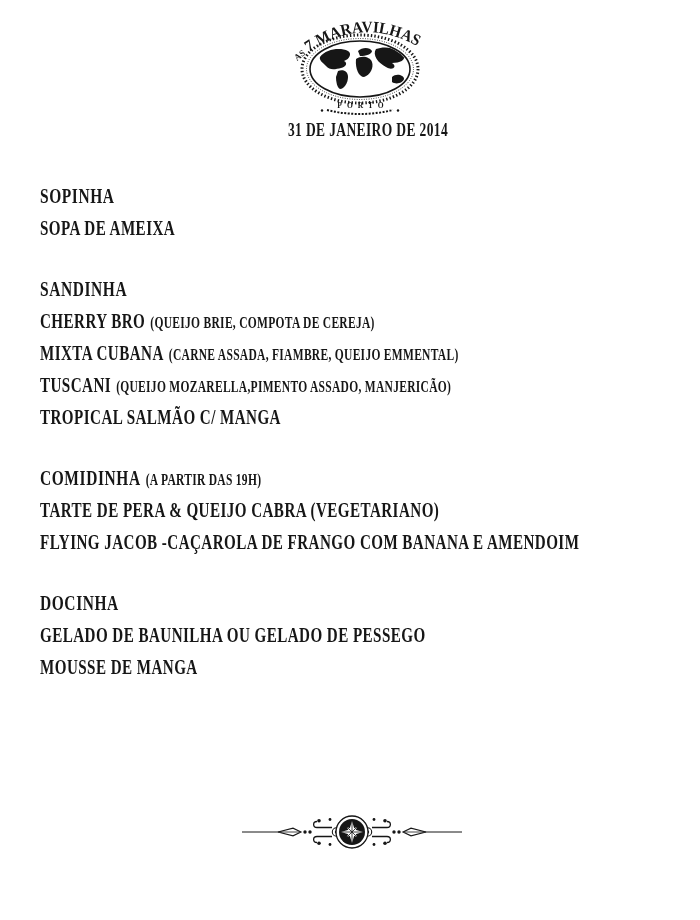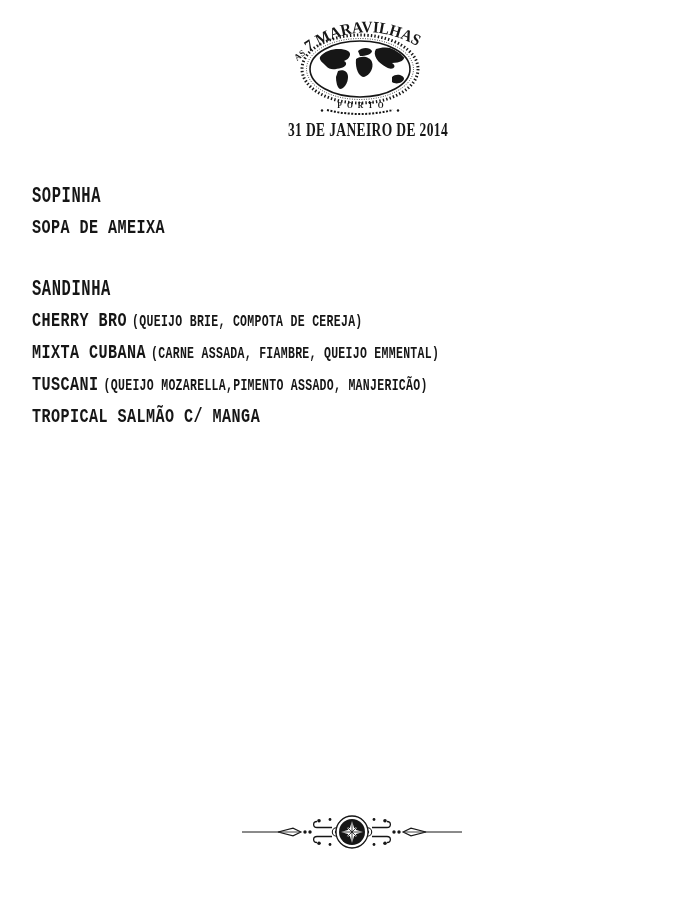--- a/index.html
+++ b/index.html
@@ -20,21 +20,21 @@
   
   .date {
     position:absolute; top:120px; left:18px; width:700px;
     text-align:center;
     font-weight:bold; font-size:18px; letter-spacing:0.5px;
     transform:scaleX(0.75); transform-origin:50% 50%;
     white-space:nowrap;
   }
 
   
-  .menu { position:absolute; left:32px; top:180px; width:640px;font-family:Liberation Mono, monospace; }
+  .menu { position:absolute; left:40px; top:180px; width:640px; }
   .section { margin-bottom:29px; }
   .line {
     height:32px; line-height:32px;
     white-space:nowrap;
     transform:scaleX(0.72); transform-origin:0 50%;
   }
   .sec-title  { font-size:21.5px; font-weight:bold; letter-spacing:0.8px; }
   .item-name  { font-size:21px;   font-weight:bold; letter-spacing:0.6px; }
   .desc       { font-size:16px;   font-weight:bold; letter-spacing:0.4px; margin-left:7px; }
 
@@ -85,20 +85,30 @@
         <div class="line"><span class="sec-title">SOPINHA</span></div>
         <div class="line"><span class="item-name">SOPA DE AMEIXA</span></div>
       </div>
       <div class="section">
         <div class="line"><span class="sec-title">SANDINHA</span></div>
         <div class="line"><span class="item-name">CHERRY BRO</span><span class="desc">(QUEIJO BRIE, COMPOTA DE CEREJA)</span></div>
         <div class="line"><span class="item-name">MIXTA CUBANA</span><span class="desc">(CARNE ASSADA, FIAMBRE, QUEIJO EMMENTAL)</span></div>
         <div class="line"><span class="item-name">TUSCANI</span><span class="desc">(QUEIJO MOZARELLA,PIMENTO ASSADO, MANJERICÃO)</span></div>
         <div class="line"><span class="item-name">TROPICAL SALMÃO C/ MANGA</span></div>
       </div>
+      <div class="section">
+        <div class="line"><span class="sec-title">COMIDINHA</span><span class="desc">(A PARTIR DAS 19H)</span></div>
+        <div class="line"><span class="item-name">TARTE DE PERA &amp; QUEIJO CABRA (VEGETARIANO)</span></div>
+        <div class="line"><span class="item-name">FLYING JACOB -CAÇAROLA DE FRANGO COM BANANA E AMENDOIM</span></div>
+      </div>
+      <div class="section">
+        <div class="line"><span class="sec-title">DOCINHA</span></div>
+        <div class="line"><span class="item-name">GELADO DE BAUNILHA OU GELADO DE PESSEGO</span></div>
+        <div class="line"><span class="item-name">MOUSSE DE MANGA</span></div>
+      </div>
     </div>
 
   <svg class="divider" viewBox="0 0 224 52" aria-hidden="true">
     <g id="dleft" stroke="#161616" fill="none">
       <line x1="2" y1="26" x2="44" y2="26" stroke-width="1"></line>
       <path d="M 38,26 L 53,22.2 L 61,26 L 53,29.8 Z" fill="#ffffff" stroke-width="1.1"></path>
       <line x1="40" y1="26" x2="60" y2="26" stroke-width="0.8"></line>
       <circle cx="65" cy="26" r="1.7" fill="#161616" stroke="none"></circle>
       <circle cx="70" cy="26" r="1.7" fill="#161616" stroke="none"></circle>
       <path d="M 92,21.5 H 77 C 72.5,21.5 72.5,15.5 77,15.5" stroke-width="1.3"></path>

